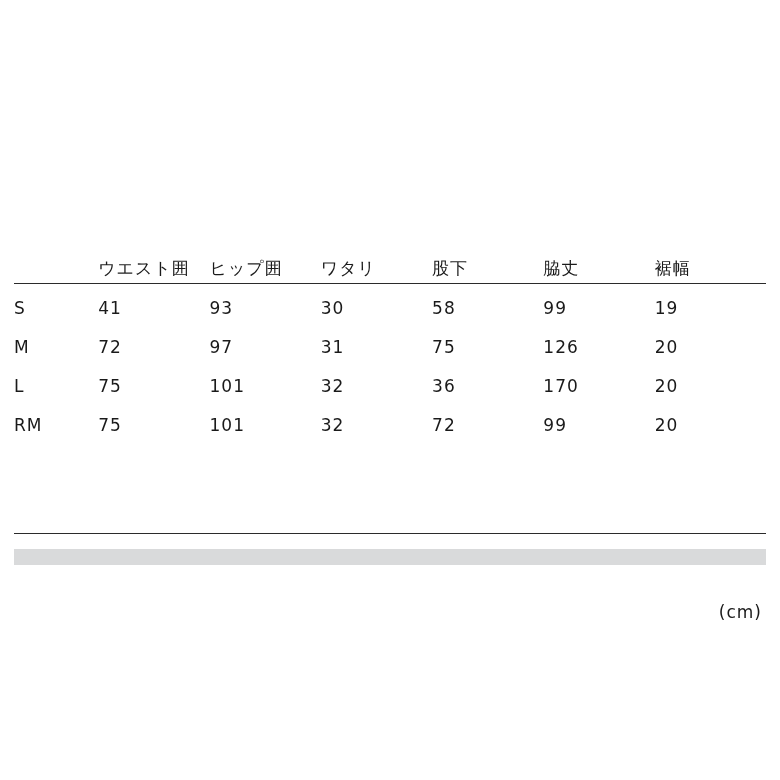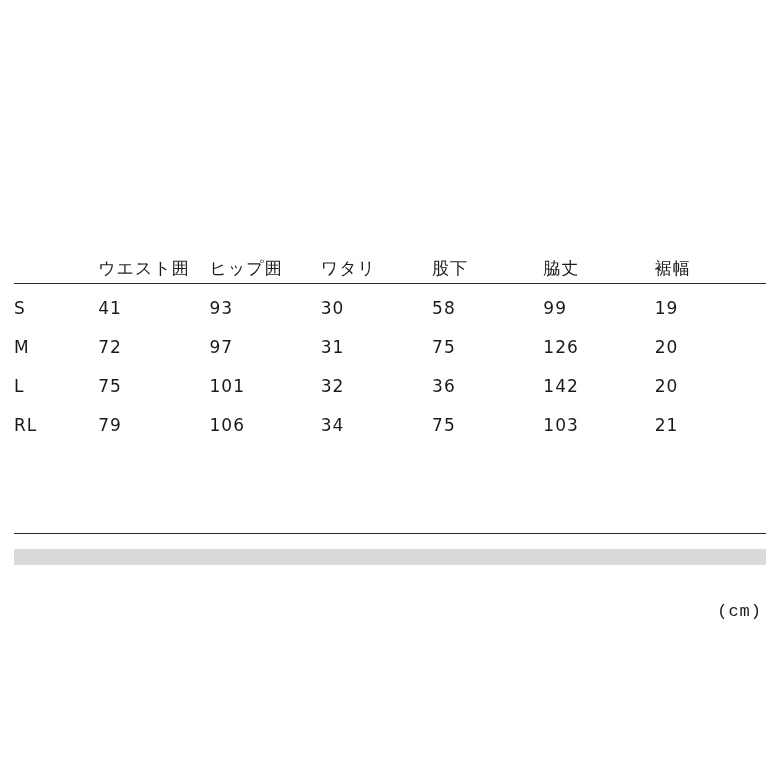--- a/index.html
+++ b/index.html
@@ -81,21 +81,20 @@
     height: 16px;
     background: #d9dadb;
   }
   .unit-note {
     position: absolute;
     right: 18px;
     top: 602px;
     font-size: 17px;
     letter-spacing: 1px;
     color: #1a1a1a;
-    font-family: Liberation Mono, monospace;
   }
 </style>
 </head>
 <body>
 
 <div class="size-chart">
 
   <table class="measure-table">
     <colgroup>
       <col class="size-col">
@@ -135,31 +134,31 @@
         <td>75</td>
         <td>126</td>
         <td>20</td>
       </tr>
       <tr>
         <td class="size-label">L</td>
         <td>75</td>
         <td>101</td>
         <td>32</td>
         <td>36</td>
-        <td>142</td>
+        <td>170</td>
         <td>20</td>
       </tr>
       <tr>
-        <td class="size-label">RL</td>
-        <td>79</td>
-        <td>106</td>
-        <td>34</td>
+        <td class="size-label">RM</td>
         <td>75</td>
-        <td>103</td>
-        <td>21</td>
+        <td>101</td>
+        <td>32</td>
+        <td>72</td>
+        <td>99</td>
+        <td>20</td>
       </tr>
     </tbody>
   </table>
 
   <div class="rule-top"></div>
   <div class="rule-bottom"></div>
   <div class="band"></div>
 
   <div class="unit-note">(cm)</div>
 

